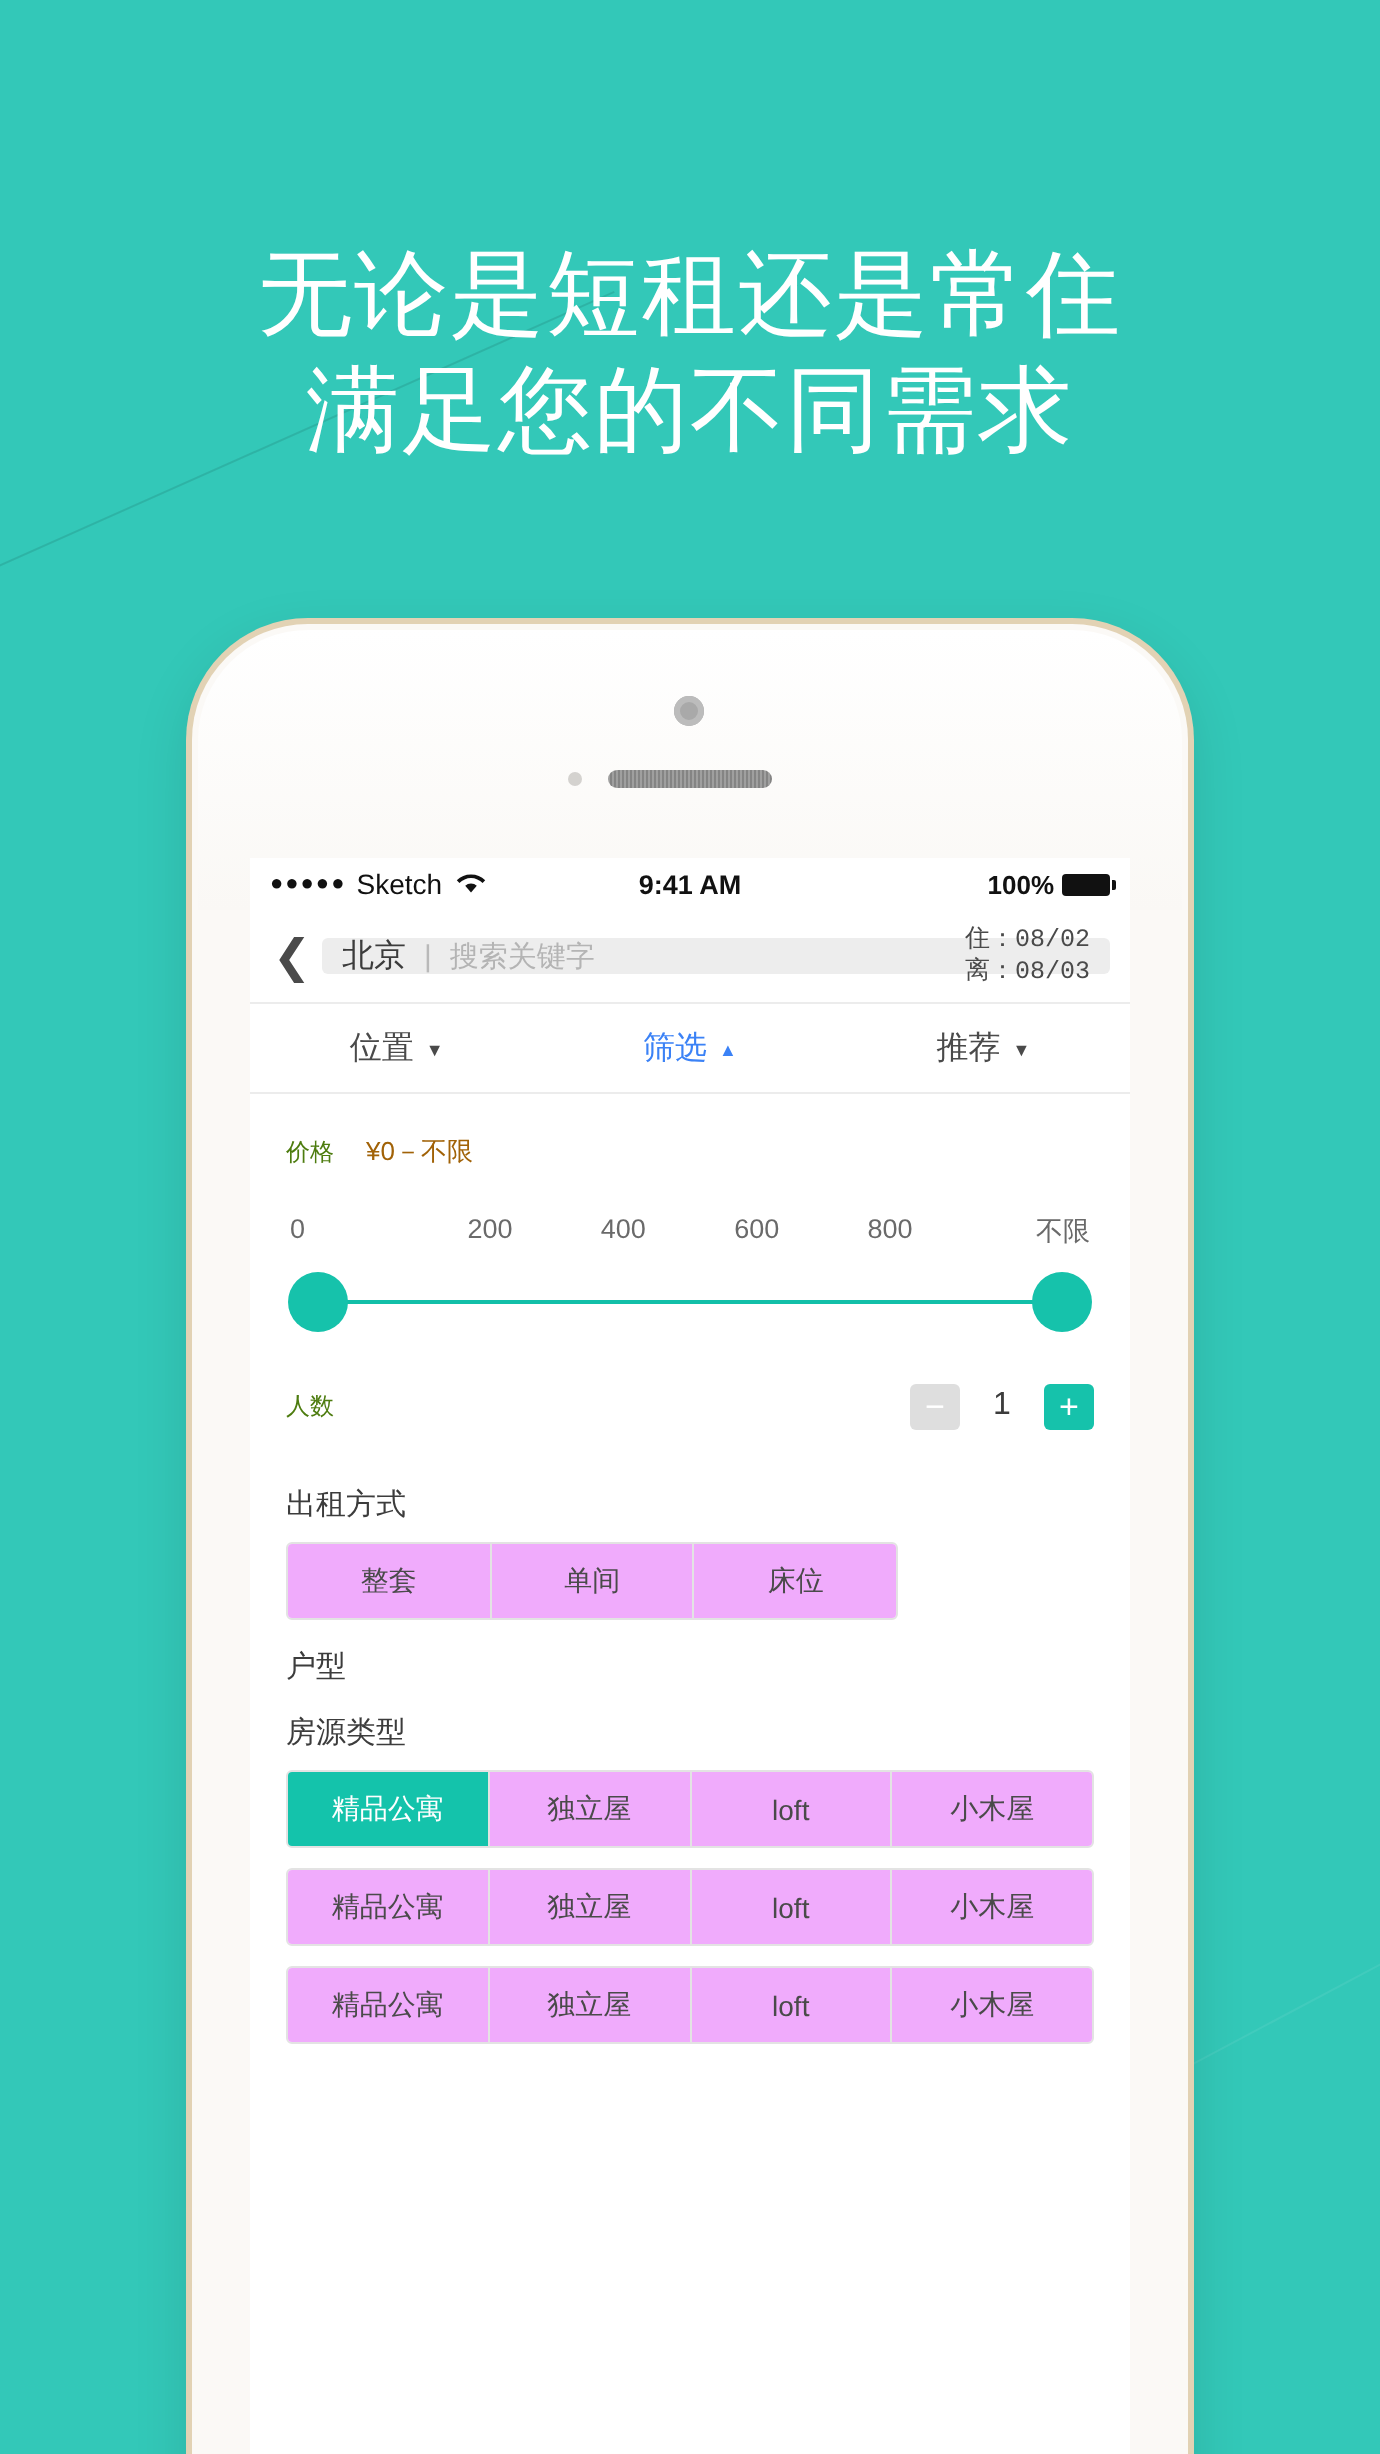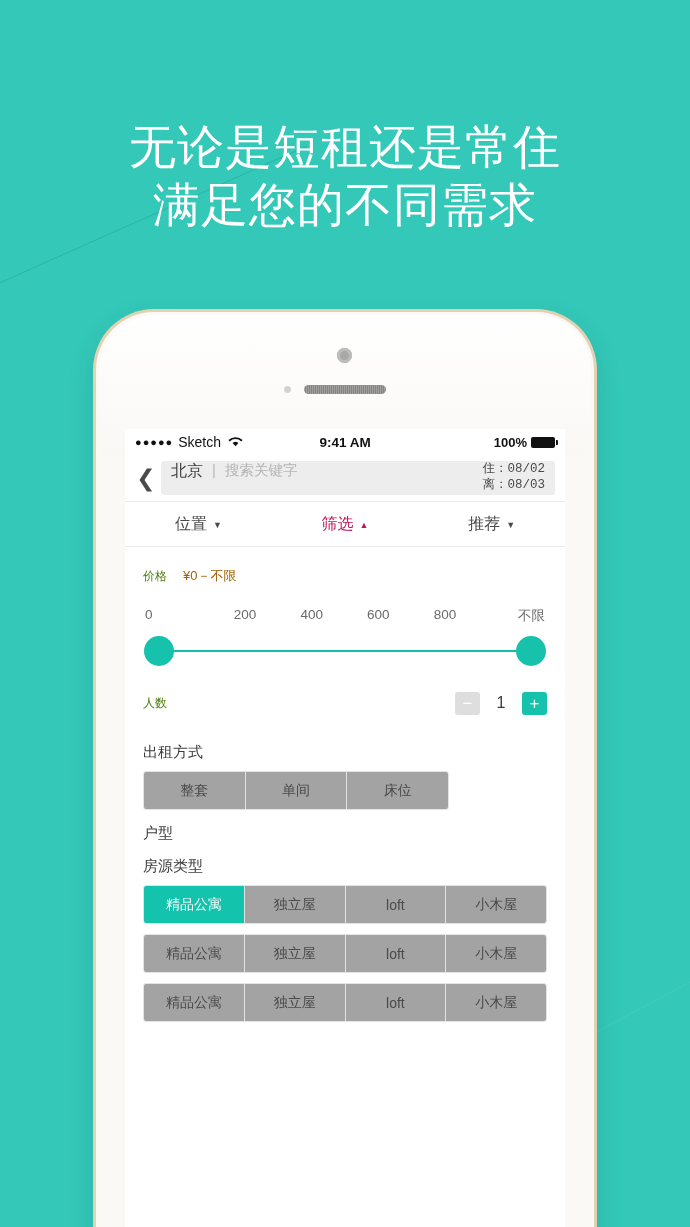--- a/index.html
+++ b/index.html
@@ -176,24 +176,25 @@
   .back-chevron {
     width: 30px;
     text-align: center;
     font-size: 23px;
     color: #4a4a4a;
     line-height: 1;
     font-weight: 300;
   }
   .searchfield {
     flex: 1;
-    height: 34px;
+    height: 18px;
     background: #ededed;
     border-radius: 3px;
     display: flex;
+    align-items: center;
     padding: 0 10px;
   }
   .sf-city { font-size: 16px; color: #3c3c3c; }
   .sf-divider { margin: 0 9px; color: #b9b9b9; font-size: 15px; }
   .sf-placeholder { font-size: 14.5px; color: #b4b4b4; flex: 1; }
   .sf-dates {
     display: flex;
     flex-direction: column;
     align-items: flex-start;
     line-height: 16px;
@@ -212,21 +213,21 @@
   }
   .tab {
     flex: 1;
     display: flex;
     align-items: center;
     justify-content: center;
     gap: 6px;
     font-size: 16px;
     color: #4a4a4a;
   }
-  .tab.active { color: #be185d; }
+  .tab.active { color: #3b82f6; }
   .caret {
     font-size: 9px;
     line-height: 1;
     position: relative;
     top: 1px;
   }
 
   
   .content { padding: 0 18px; background: #fff; }
 
@@ -312,21 +313,21 @@
   .optgrid.w3 { width: 75.3%; }
   .opt {
     flex: 1;
     height: 37px;
     display: flex;
     align-items: center;
     justify-content: center;
     font-size: 14px;
     color: #4a4a4a;
     border-left: 1px solid #e3e3e3;
-    background: #a3a3a3;
+    background: #f0abfc;
     white-space: nowrap;
   }
   .opt:first-child { border-left: none; }
   .opt.selected {
     background: #14c3ab;
     color: #ffffff;
   }
   .optgrid + .optgrid { margin-top: 10px; }
 
   .spacer-bottom { height: 18px; }

